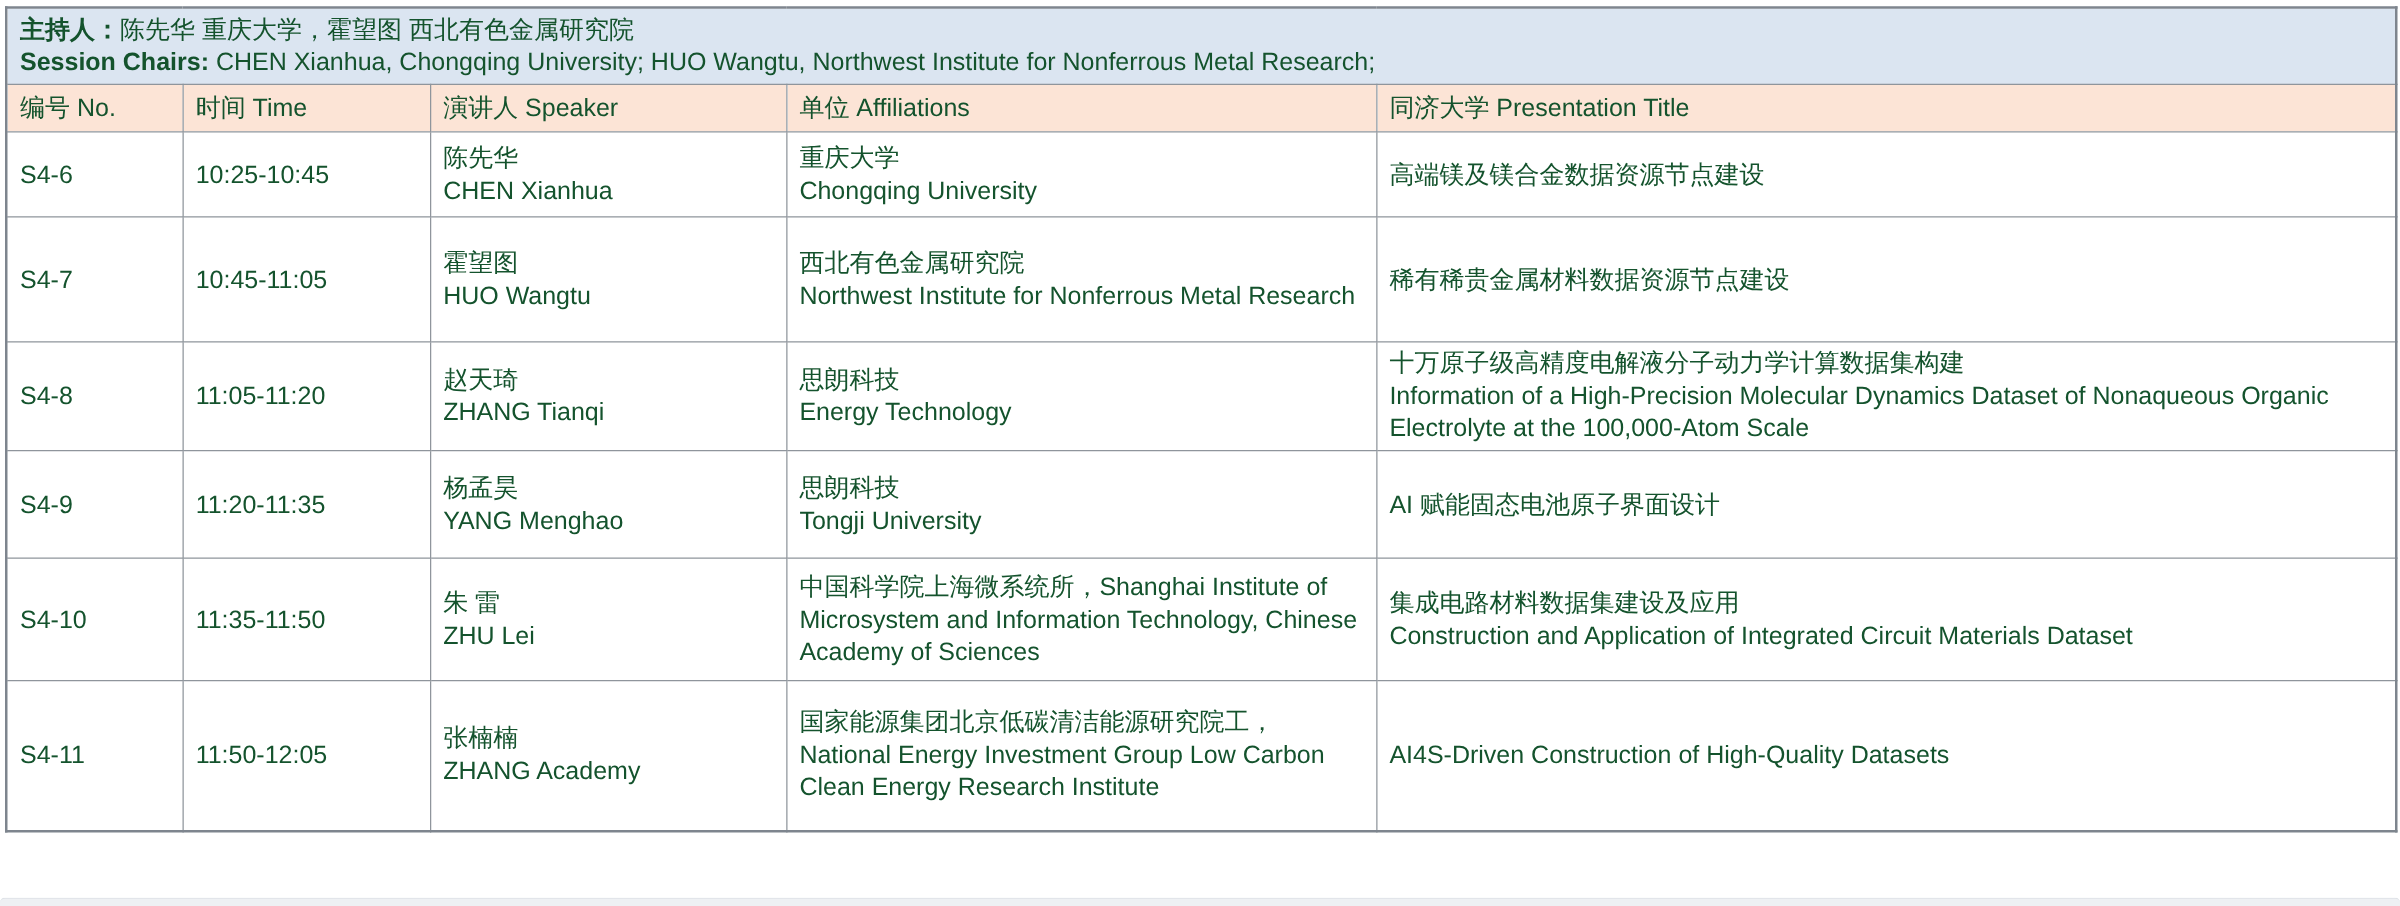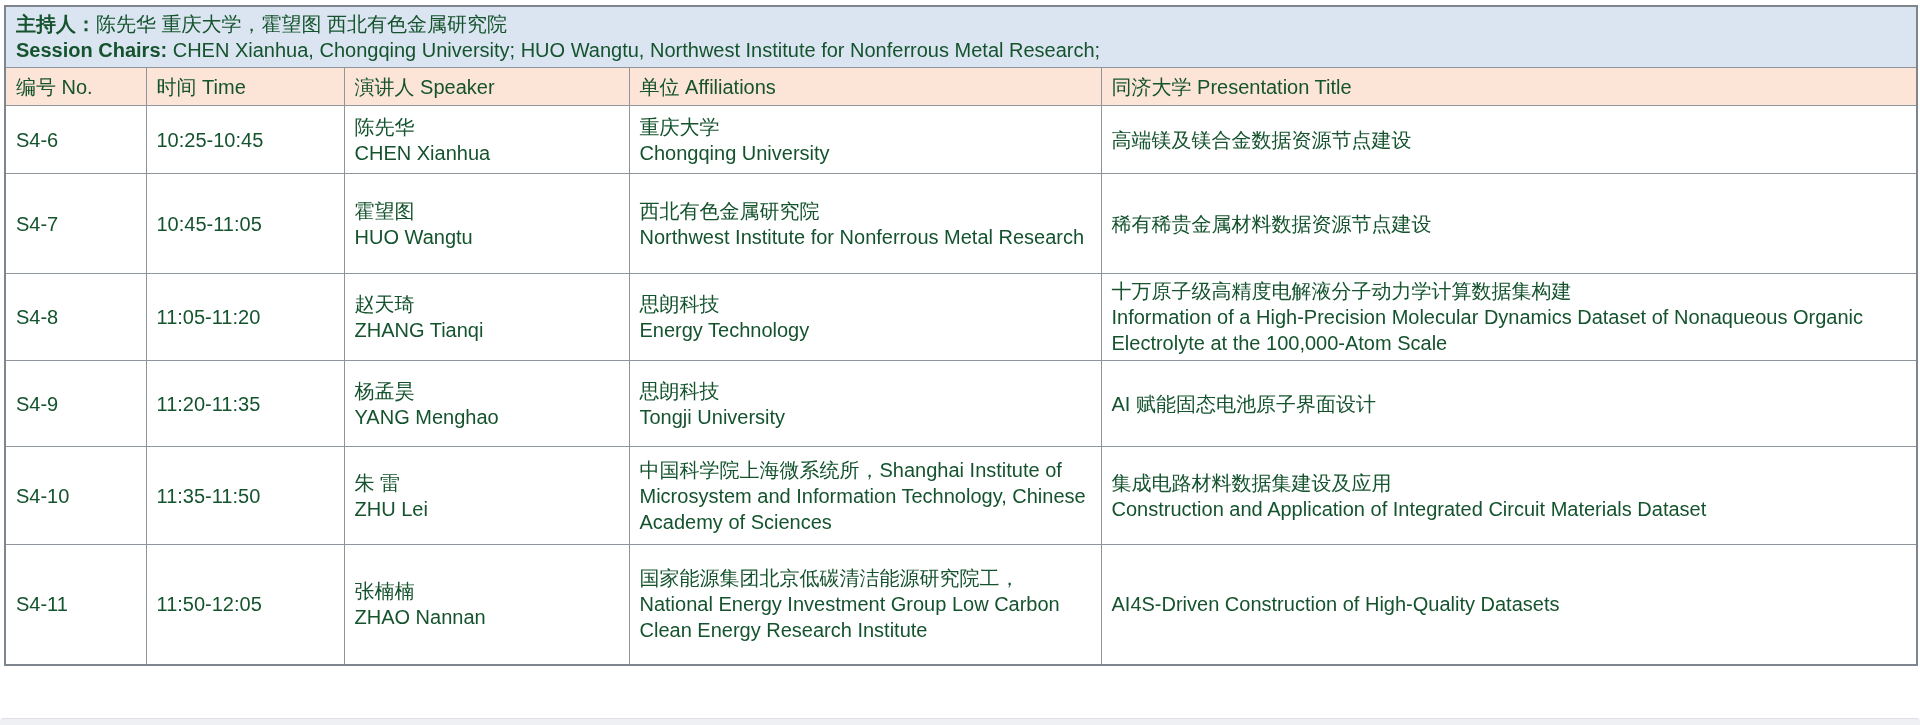--- a/index.html
+++ b/index.html
@@ -190,21 +190,21 @@
 
     <tr style="height:120px">
       <td>
             <span class="cell-text">S4-11</span>
           </td>
       <td>
             <span class="cell-text">11:50-12:05</span>
           </td>
       <td>
             <span class="cell-text">张楠楠
-ZHAO Nannan</span>
+ZHANG Academy</span>
           </td>
       <td>
             <span class="cell-text">国家能源集团北京低碳清洁能源研究院工，National Energy Investment Group Low Carbon Clean Energy Research Institute</span>
           </td>
       <td>
             <span class="cell-text">AI4S-Driven Construction of High-Quality Datasets</span>
           </td>
     </tr>
 
   </tbody>

